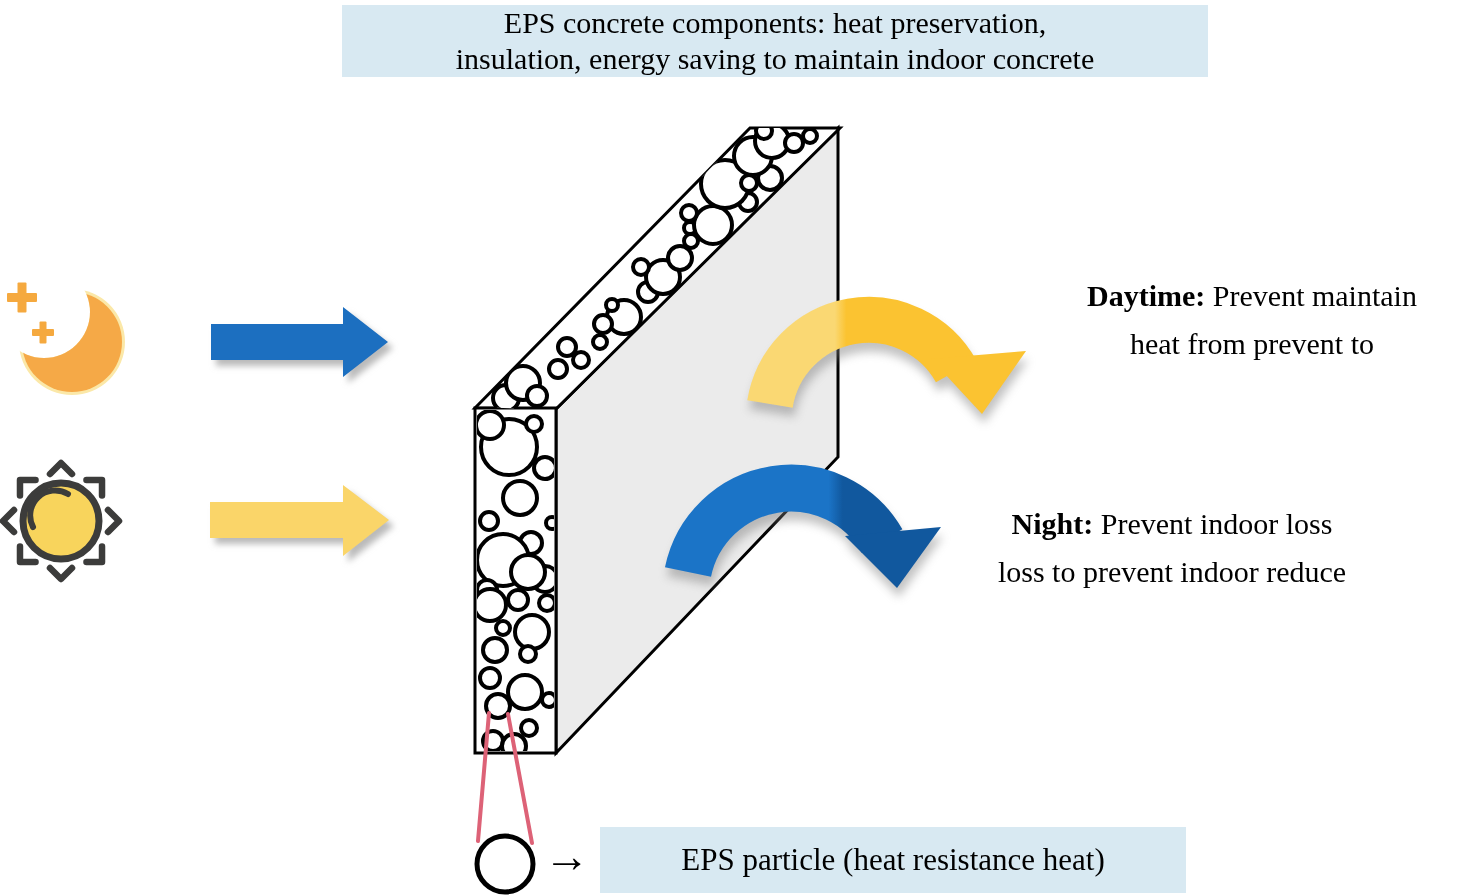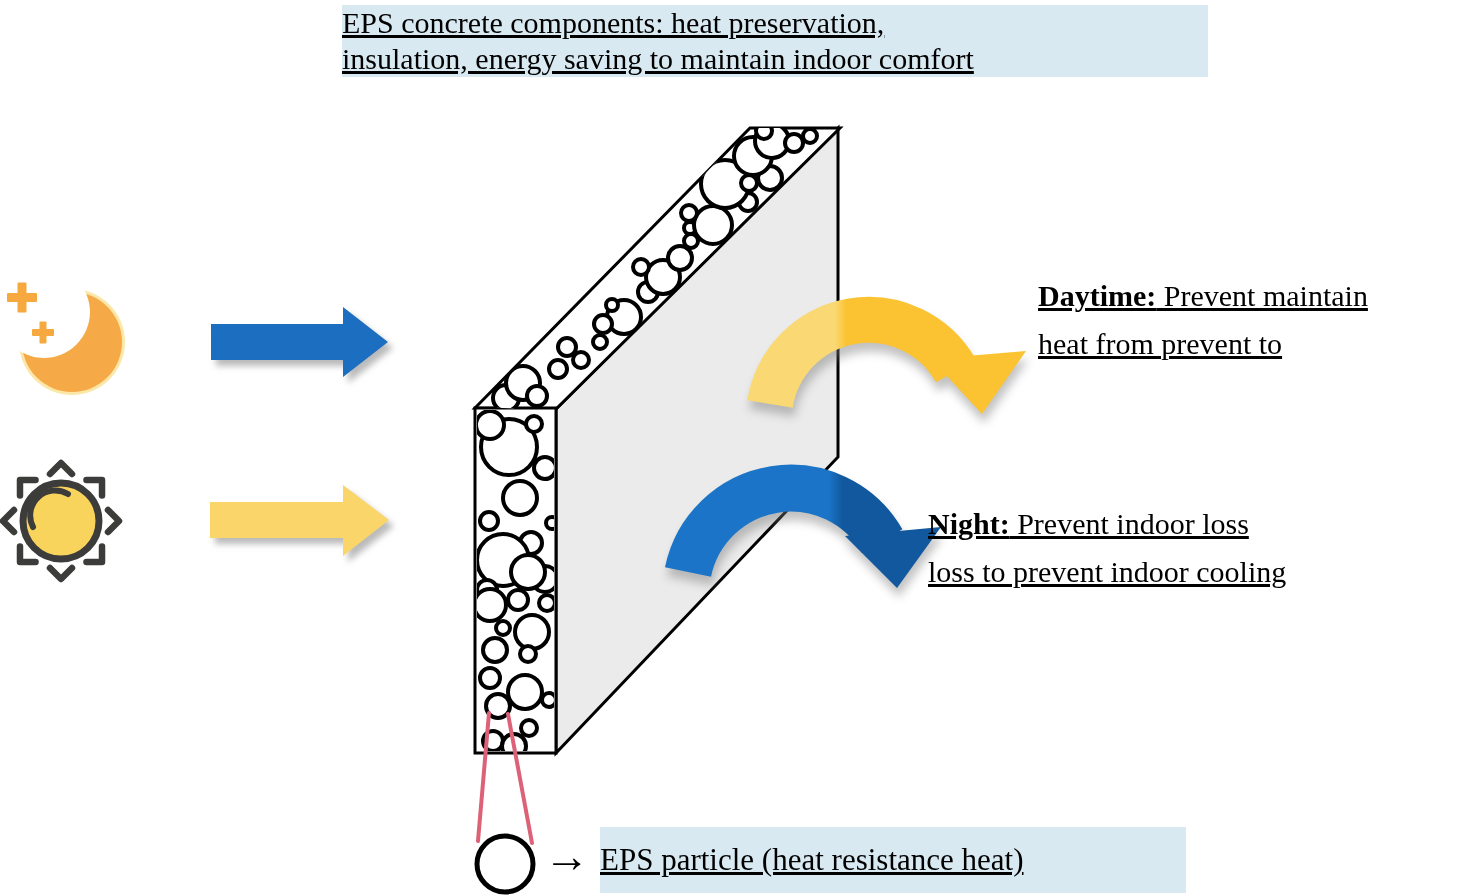--- a/index.html
+++ b/index.html
@@ -1,19 +1,19 @@
 <!DOCTYPE html>
 <html><head>
 <meta charset="utf-8">
 <style>
   html,body{margin:0;padding:0;background:#fff;}
   .canvas{position:relative;width:1464px;height:896px;background:#ffffff;overflow:hidden;
           font-family:"Liberation Serif","DejaVu Serif",serif;color:#000;}
   .art{position:absolute;left:0;top:0;}
-  .txt{position:absolute;text-decoration:underline;}
+  .txt{position:absolute;text-align:center;}
   .title{left:342px;top:5px;width:866px;height:72px;font-size:30px;line-height:36px;}
   .title span{display:block;}
   .daytime{left:1038px;top:272px;width:428px;font-size:30px;line-height:48px;}
   .night{left:928px;top:500px;width:488px;font-size:30px;line-height:48px;}
   .legend-label{left:600px;top:827px;width:586px;height:66px;font-size:31px;line-height:66px;}
   .legend-arrow{position:absolute;left:544px;top:834px;font-size:46px;line-height:46px;}
   .bold{font-weight:bold;}
   .shadowed{filter:drop-shadow(5px 6px 3px rgba(130,130,130,.55));}
   .curve-shadow{filter:drop-shadow(2px 9px 5px rgba(120,120,120,.45));}
 </style>
@@ -151,30 +151,30 @@
           <path d="M -11 7 L 0 -4 L 11 7" transform="rotate(180 61 521) translate(61 467)"></path>
           <path d="M -11 7 L 0 -4 L 11 7" transform="rotate(225 61 521) translate(61 467)"></path>
           <path d="M -11 7 L 0 -4 L 11 7" transform="rotate(270 61 521) translate(61 467)"></path>
           <path d="M -11 7 L 0 -4 L 11 7" transform="rotate(315 61 521) translate(61 467)"></path>
         </g>
     </g>
   </svg>
 
   <div class="txt title" style="background: rgb(216, 233, 242);">
     <span>EPS concrete components: heat preservation,</span>
-    <span>insulation, energy saving to maintain indoor comfort</span>
+    <span>insulation, energy saving to maintain indoor concrete</span>
   </div>
 
   <div class="txt daytime">
     <span class="bold">Daytime:</span><span> Prevent maintain</span><br>
     <span>heat from prevent to</span><br>
   </div>
 
   <div class="txt night">
     <span class="bold">Night:</span><span> Prevent indoor loss</span><br>
-    <span>loss to prevent indoor cooling</span>
+    <span>loss to prevent indoor reduce</span>
   </div>
 
   <span class="legend-arrow">→</span>
 
   <div class="txt legend-label" style="background: rgb(216, 233, 242);">EPS particle (heat resistance heat)</div>
 
 </div>
 
 </body></html>

